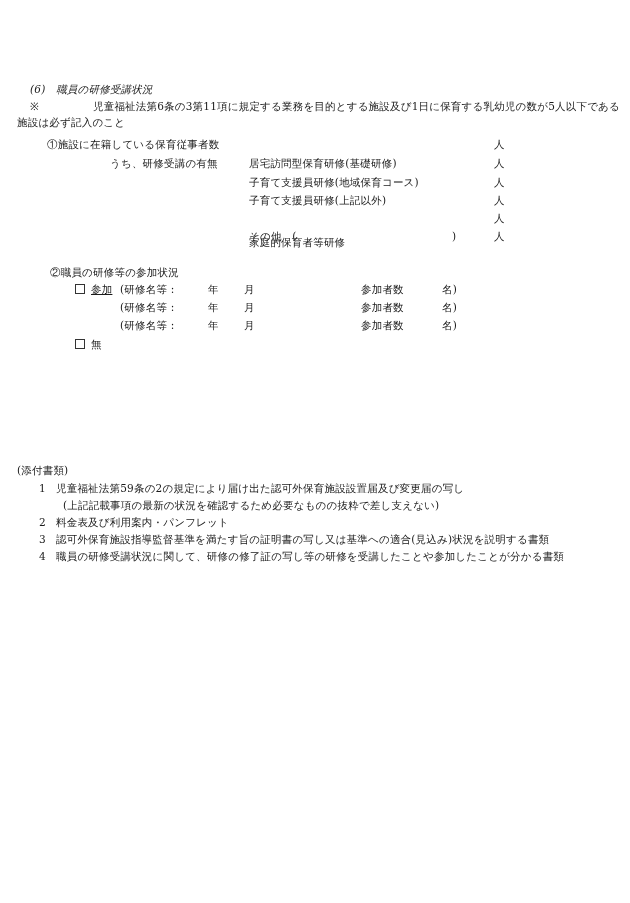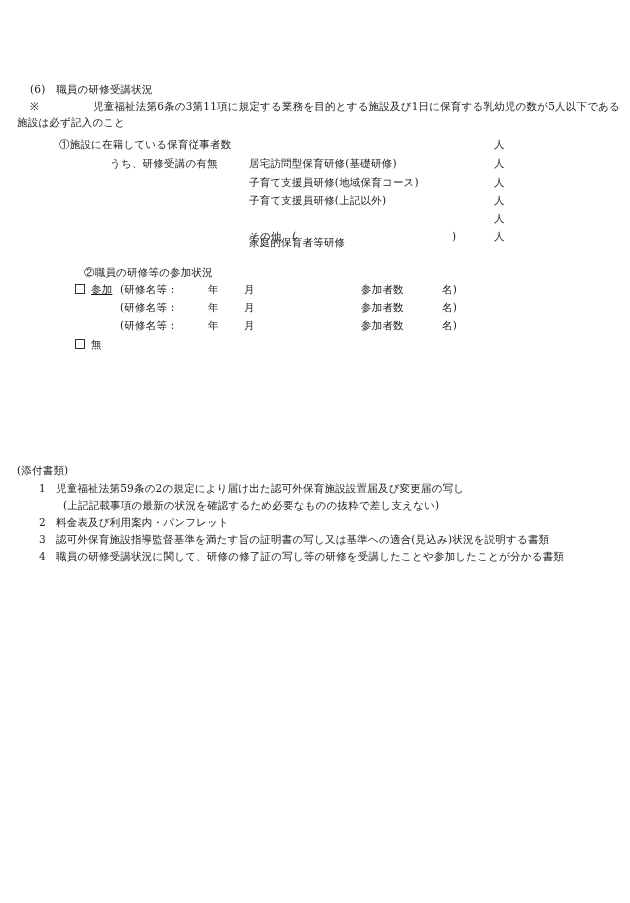--- a/index.html
+++ b/index.html
@@ -26,28 +26,28 @@
       position: absolute;
       width: 8px;
       height: 8px;
       border: 1px solid #333;
       background: #fff;
     }
   </style>
 </head>
 <body>
 
-<div class="t" style="left:30px; top:84px;">(6)　職員の研修受講状況</div>
+<div class="t" style="left:30px; top:84px;font-style:italic;">(6)　職員の研修受講状況</div>
 
 <div class="t" style="left:30px; top:101px;">※</div>
 <div class="t" style="left:53px; top:101px;margin-left:40px;">児童福祉法第6条の3第11項に規定する業務を目的とする施設及び1日に保育する乳幼児の数が5人以下である</div>
 <div class="t" style="left:17px; top:117px;">施設は必ず記入のこと</div>
 
 <div>
-  <div class="t" style="left:59px; top:139px;">①施設に在籍している保育従事者数</div>
+  <div class="t" style="left:47px; top:139px;">①施設に在籍している保育従事者数</div>
   <div class="t" style="left:494px; top:139px;">人</div>
 
   <div class="t" style="left:110px; top:158px;">うち、研修受講の有無</div>
 
   <div class="t" style="left:249px; top:158px;">居宅訪問型保育研修(基礎研修)</div>
   <div class="t" style="left:494px; top:158px;">人</div>
 
   <div class="t" style="left:249px; top:177px;">子育て支援員研修(地域保育コース)</div>
   <div class="t" style="left:494px; top:177px;">人</div>
 
@@ -56,21 +56,21 @@
 
   <div class="t" style="left:249px; top:213px;margin-top:24px;">家庭的保育者等研修</div>
   <div class="t" style="left:494px; top:213px;">人</div>
 
   <div class="t" style="left:249px; top:231px;">その他　(</div>
   <div class="t" style="left:452px; top:231px;">)</div>
   <div class="t" style="left:494px; top:231px;">人</div>
 </div>
 
 <div>
-  <div class="t" style="left:50px; top:267px;margin-left:34px;">②職員の研修等の参加状況</div>
+  <div class="t" style="left:50px; top:267px;">②職員の研修等の参加状況</div>
 
   <div class="cb" style="left:75px; top:284px;"></div>
   <div class="t" style="left:91px; top:284px;text-decoration:underline;">参加</div>
 
   <div class="t" style="left:120px; top:284px;">(研修名等 :</div>
   <div class="t" style="left:208px; top:284px;">年</div>
   <div class="t" style="left:244px; top:284px;">月</div>
   <div class="t" style="left:361px; top:284px;">参加者数</div>
   <div class="t" style="left:442px; top:284px;">名)</div>
 

